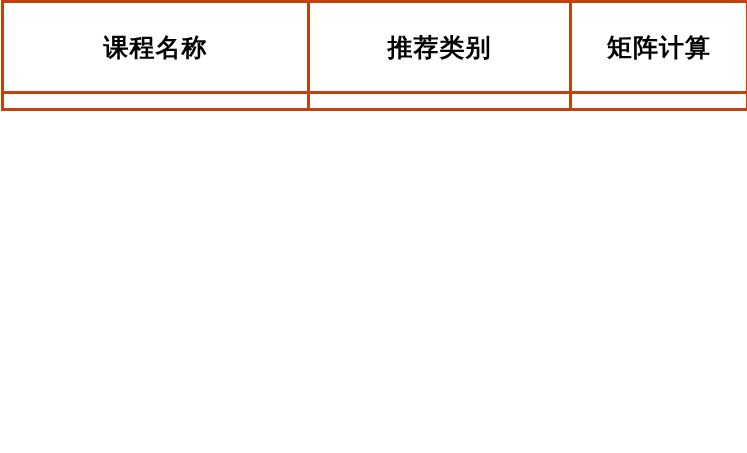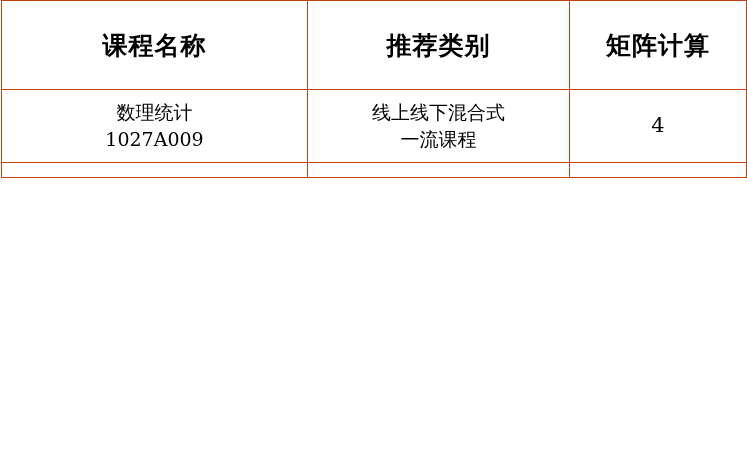--- a/index.html
+++ b/index.html
@@ -19,21 +19,21 @@
     width: 745px;
     margin-left: 1px;
     table-layout: fixed;
   }
   #course-table col.c-name  { width: 306px; }
   #course-table col.c-type  { width: 262px; }
   #course-table col.c-order { width: 177px; }
 
   #course-table th,
   #course-table td {
-    border: 1px solid #c2410c;
+    border: 3px solid #c2410c;
     text-align: center;
     vertical-align: middle;
     padding: 0;
   }
   thead th {
     height: 88px;
     font-weight: bold;
     font-size: 25px;
     letter-spacing: 1px;
   }
@@ -71,35 +71,20 @@
       <th>课程名称</th>
       <th>推荐类别</th>
       <th>矩阵计算</th>
     </tr>
   </thead>
   <tbody>
 
 
 
 
-    <tr class="r-med">
-      <td>
-        <span class="cell-lines">
-          <span class="line">数理统计</span>
-          <span class="line">1027A009</span>
-        </span>
-      </td>
-      <td>
-        <span class="cell-lines">
-          <span class="line">线上线下混合式</span>
-          <span class="line">一流课程</span>
-        </span>
-      </td>
-      <td class="order-cell">4</td>
-    </tr>
 
     <tr class="r-last">
       <td></td>
       <td></td>
       <td></td>
     </tr>
 
   </tbody>
 </table>
 

